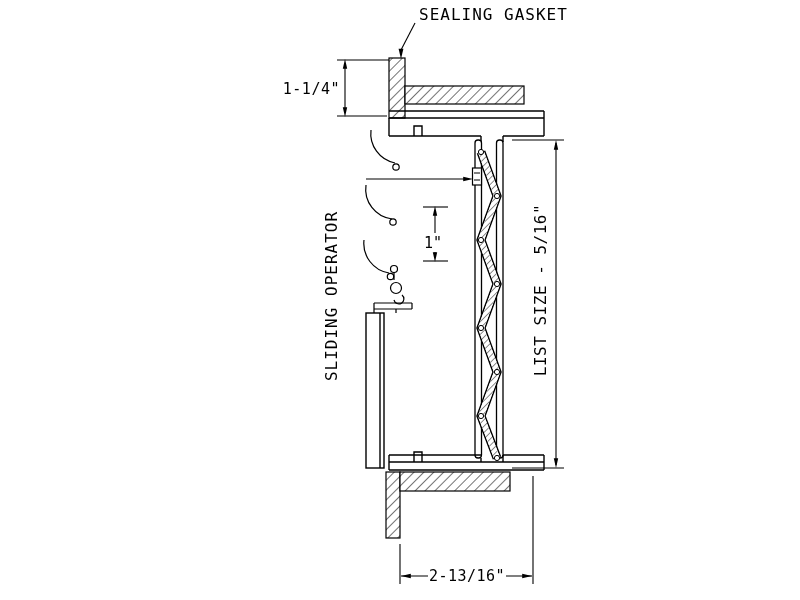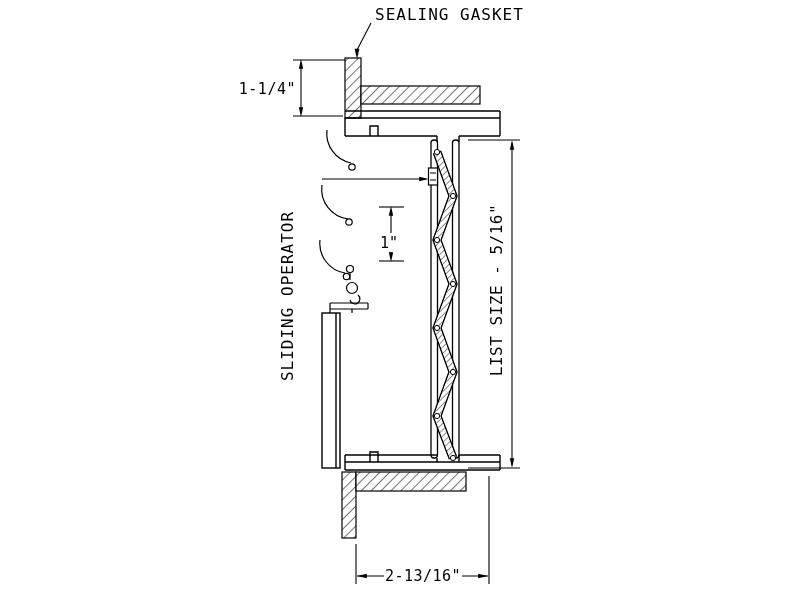--- a/index.html
+++ b/index.html
@@ -1,16 +1,16 @@
 <!DOCTYPE html>
 <html><head>
 <meta charset="utf-8">
 <style>
   html,body{margin:0;padding:0;background:#ffffff;}
-  .canvas{position:relative;width:646px;height:600px;background:#ffffff;overflow:hidden;}
+  .canvas{position:relative;width:646px;height:600px;background:#ffffff;overflow:hidden;margin-left:44px;}
   svg{display:block;}
   text{font-family:"DejaVu Sans Mono","Liberation Mono",monospace;fill:#000;}
 </style>
 </head>
 <body>
 
 <div class="canvas">
 <svg width="800" height="600" viewBox="0 0 800 600">
   <defs>
     <pattern id="hatch" width="7" height="7" patternUnits="userSpaceOnUse" patternTransform="rotate(45)">

